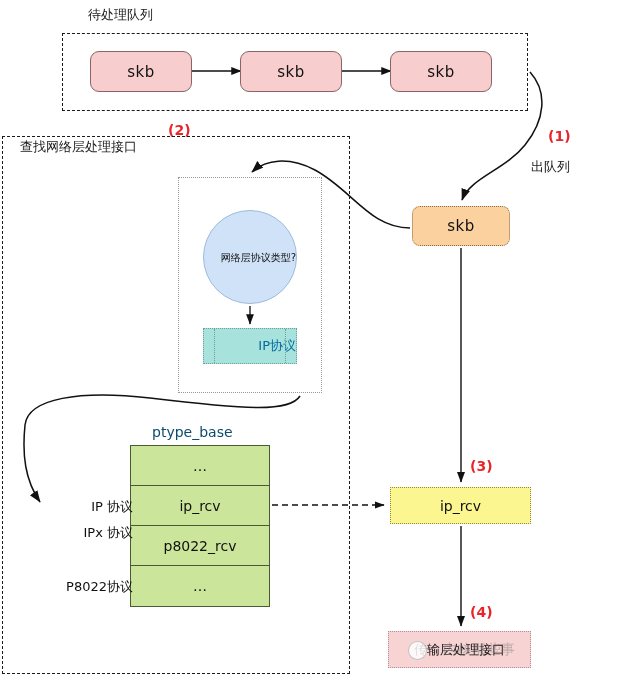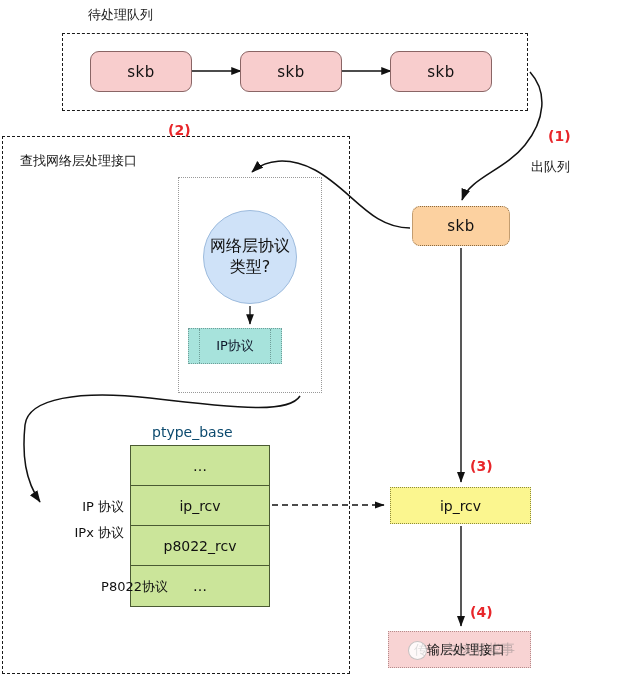--- a/index.html
+++ b/index.html
@@ -88,37 +88,38 @@
   .circle-node {
     position: absolute;
     left: 203px;
     top: 210px;
     width: 94px;
     height: 94px;
     border-radius: 50%;
     background: #cfe2f8;
     border: 1.1px solid #9dbbdd;
     display: flex;
-    flex-direction: column;
+    flex-direction: row;
     align-items: center;
-    justify-content: center;
-    font-size: 16px;
+    justify-content: flex-end;
+    font-size: 10px;
     line-height: 1.3;
     color: #111;
     box-sizing: border-box;
   }
   .ip-proto {
-    left: 188px;
+    left: 203px;
     top: 328px;
     width: 94px;
     height: 36px;
     background: #a7e3dc;
     border: 1.3px dotted #6f9e99;
     font-size: 13px;
-    color: #0f172a;
+    color: #0369a1;
+    justify-content: flex-end;
   }
   .ip-proto::before,
   .ip-proto::after {
     content: "";
     position: absolute;
     top: 0;
     bottom: 0;
     border-left: 1.2px dotted #6f9e99;
   }
   .ip-proto::before { left: 10px; }
@@ -155,20 +156,21 @@
   }
   .ptype-row:last-child { border-bottom: none; }
   .side-wrap {
     position: absolute;
     left: 0px;
     width: 124px;
     text-align: right;
     font-size: 13px;
     color: #111;
     white-space: nowrap;
+    padding-left: 9px;
   }
 
   
   .skb-orange {
     left: 412px;
     top: 206px;
     width: 98px;
     height: 40px;
     background: #fcd1a0;
     border: 1.4px dotted #8a6a40;
@@ -220,21 +222,21 @@
     border: 1px solid rgba(140,140,140,0.5);
     flex: 0 0 auto;
   }
   .label-queue {
     left: 88px;
     top: 6px;
     font-size: 13px;
   }
   .label-lookup {
     left: 20px;
-    top: 152px;
+    top: 138px;
     font-size: 13px;
   }
   .label-dequeue {
     left: 531px;
     top: 158px;
     font-size: 13px;
     text-align: center;
   }
 </style>
 </head>
@@ -316,21 +318,21 @@
     <div class="ptype-row">
       <span>p8022_rcv</span>
     </div>
     <div class="ptype-row">
       <span>…</span>
     </div>
   </div>
 
   <div class="side-wrap" style="top:498px;">IP 协议</div>
   <div class="side-wrap" style="top:524px;">IPx 协议</div>
-  <div class="side-wrap" style="top:578px;margin-left:44px;">P8022协议</div>
+  <div class="side-wrap" style="top:578px;">P8022协议</div>
 
   <div class="node skb-orange">
     <span>skb</span>
   </div>
 
   <div class="step-num" style="left:470px; top:458px;">(3)</div>
 
   <div class="node iprcv-yellow">
     <span>ip_rcv</span>
   </div>

